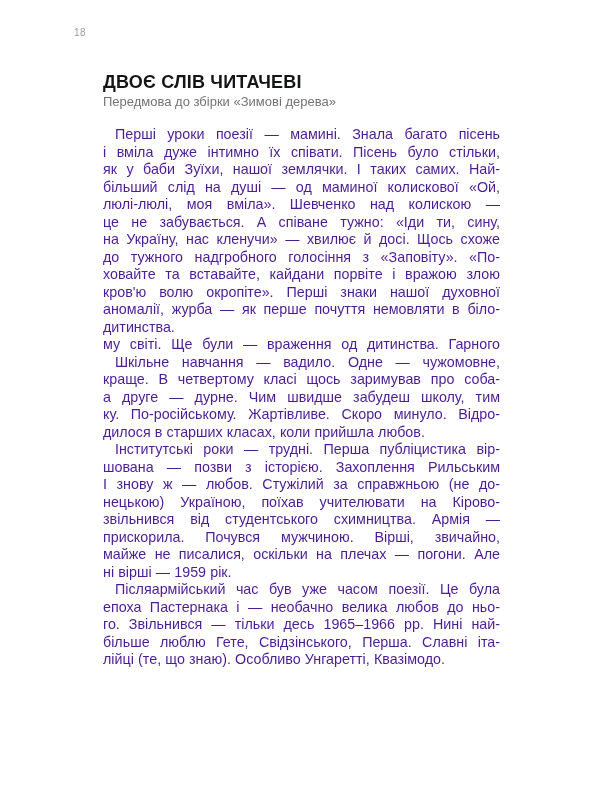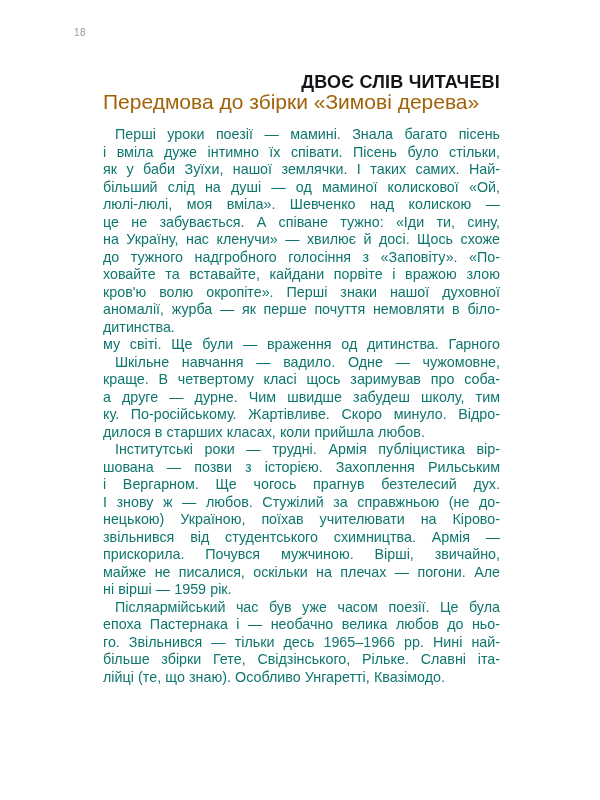--- a/index.html
+++ b/index.html
@@ -31,34 +31,33 @@
     width: 397px;
     color: #212326;
   }
   .title {
     font-size: 18px;
     font-weight: bold;
     line-height: 22px;
     letter-spacing: 0.2px;
     color: #141518;
     white-space: nowrap;
-    text-align: right;
   }
   .subtitle {
-    font-size: 21px;
+    font-size: 13px;
     font-weight: normal;
     line-height: 18px;
-    color: #a16207;
+    color: #737373;
     white-space: nowrap;
   }
   .body-text {
     margin-top: 15px;
     font-size: 14.3px;
     line-height: 17.5px;
-    color: #0f766e;
+    color: #4c1d95;
     hyphens: none;
   }
   .paragraph {
     margin: 0;
   }
   .line {
     text-align: justify;
     text-align-last: justify;
     word-spacing: 0.2px;
   }
@@ -96,32 +95,31 @@
           <div class="line">му світі. Ще були — враження од дитинства. Гарного</div>
         </div>
         <div class="paragraph">
           <div class="line first">Шкільне навчання — вадило. Одне — чужомовне,</div>
           <div class="line">краще. В четвертому класі щось заримував про соба-</div>
           <div class="line">а друге — дурне. Чим швидше забудеш школу, тим</div>
           <div class="line">ку. По-російському. Жартівливе. Скоро минуло. Відро-</div>
           <div class="line last">дилося в старших класах, коли прийшла любов.</div>
         </div>
         <div class="paragraph">
-          <div class="line first">Інститутські роки — трудні. Армія публіцистика вір-</div>
+          <div class="line first">Інститутські роки — трудні. Перша публіцистика вір-</div>
           <div class="line">шована — позви з історією. Захоплення Рильським</div>
-          <div class="line">і Вергарном. Ще чогось прагнув безтелесий дух.</div>
           <div class="line">І знову ж — любов. Стужілий за справжньою (не до-</div>
           <div class="line">нецькою) Україною, поїхав учителювати на Кірово-</div>
           <div class="line">звільнився від студентського схимництва. Армія —</div>
           <div class="line">прискорила. Почувся мужчиною. Вірші, звичайно,</div>
           <div class="line">майже не писалися, оскільки на плечах — погони. Але</div>
           <div class="line last">ні вірші — 1959 рік.</div>
         </div>
         <div class="paragraph">
           <div class="line first">Післяармійський час був уже часом поезії. Це була</div>
           <div class="line">епоха Пастернака і — необачно велика любов до ньо-</div>
           <div class="line">го. Звільнився — тільки десь 1965–1966 рр. Нині най-</div>
-          <div class="line">більше збірки Гете, Свідзінського, Рільке. Славні іта-</div>
+          <div class="line">більше люблю Гете, Свідзінського, Перша. Славні іта-</div>
           <div class="line last">лійці (те, що знаю). Особливо Унгаретті, Квазімодо.</div>
         </div>
       </div>
   </div>
 </div>
 
 </body></html>

